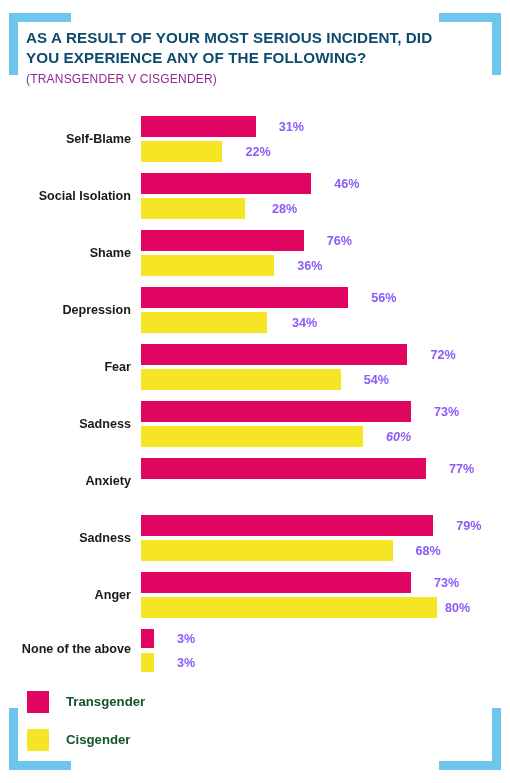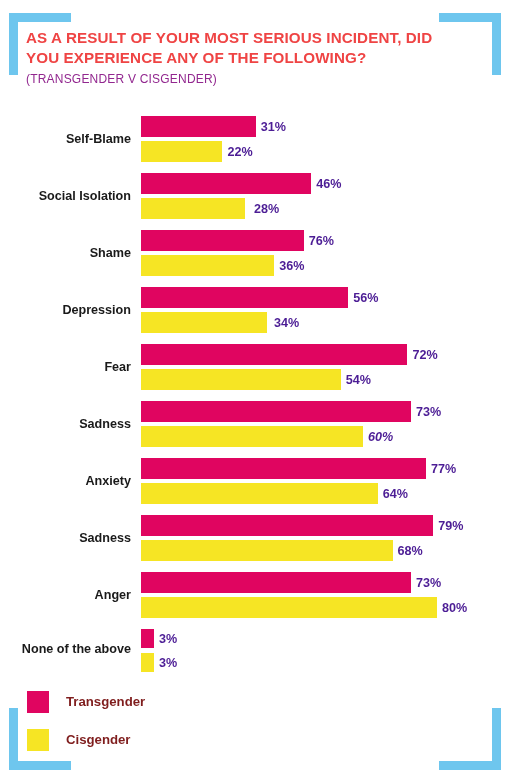--- a/index.html
+++ b/index.html
@@ -49,21 +49,21 @@
   }
 
   
   #title-block {
     position: absolute;
     left: 26px;
     top: 28px;
     width: 440px;
   }
   #chart-title {
-    color: #ef4444;
+    color: #0c4a6e;
     font-size: 15.2px;
     font-weight: bold;
     line-height: 1.33;
     letter-spacing: 0.1px;
     margin: 0;
   }
   #chart-subtitle {
     color: #92278f;
     font-size: 12px;
     font-weight: normal;
@@ -127,23 +127,23 @@
   }
   .bar.transgender { background: #e00560; }
   .bar.cisgender   { background: #f6e524; }
 
   .bar-value {
     position: absolute;
     top: 50%;
     transform: translateY(-50%);
     font-size: 12.6px;
     font-weight: bold;
-    color: #4c1d95;
+    color: #8b5cf6;
     white-space: nowrap;
-    padding-left: 5px;
+    padding-left: 23px;
   }
 
   
   #legend {
     position: absolute;
     left: 27px;
     top: 690px;
   }
   .legend-item {
     display: flex;
@@ -155,21 +155,21 @@
     width: 22px;
     height: 22px;
     flex: 0 0 auto;
   }
   .legend-swatch.transgender { background: #e00560; }
   .legend-swatch.cisgender   { background: #f6e524; }
   .legend-label {
     margin-left: 17px;
     font-size: 13.2px;
     font-weight: bold;
-    color: #7f1d1d;
+    color: #14532d;
     white-space: nowrap;
   }
 </style>
 </head>
 <body>
 
 <div id="page">
 
   <div class="bracket tl"></div>
   <div class="bracket tr"></div>
@@ -260,24 +260,20 @@
           </div>
         </div>
       </div>
       <div class="group">
         <div class="group-label">Anxiety</div>
         <div class="bars">
           <div class="bar-row">
             <div class="bar transgender" style="width: 284.9px;"></div>
             <span class="bar-value" style="left: 284.9px;">77%</span>
           </div>
-          <div class="bar-row">
-            <div class="bar cisgender" style="width: 236.8px;"></div>
-            <span class="bar-value" style="left: 236.8px;">64%</span>
-          </div>
         </div>
       </div>
       <div class="group">
         <div class="group-label">Sadness</div>
         <div class="bars">
           <div class="bar-row">
             <div class="bar transgender" style="width: 292.3px;"></div>
             <span class="bar-value" style="left: 292.3px;">79%</span>
           </div>
           <div class="bar-row">
@@ -288,21 +284,21 @@
       </div>
       <div class="group">
         <div class="group-label">Anger</div>
         <div class="bars">
           <div class="bar-row">
             <div class="bar transgender" style="width: 270.1px;"></div>
             <span class="bar-value" style="left: 270.1px;">73%</span>
           </div>
           <div class="bar-row">
             <div class="bar cisgender" style="width: 296px;"></div>
-            <span class="bar-value" style="left: 296px;">80%</span>
+            <span class="bar-value" style="left: 281px;">80%</span>
           </div>
         </div>
       </div>
       <div class="group small">
         <div class="group-label">None of the above</div>
         <div class="bars">
           <div class="bar-row">
             <div class="bar transgender" style="width: 13px;"></div>
             <span class="bar-value" style="left: 13px;">3%</span>
           </div>

